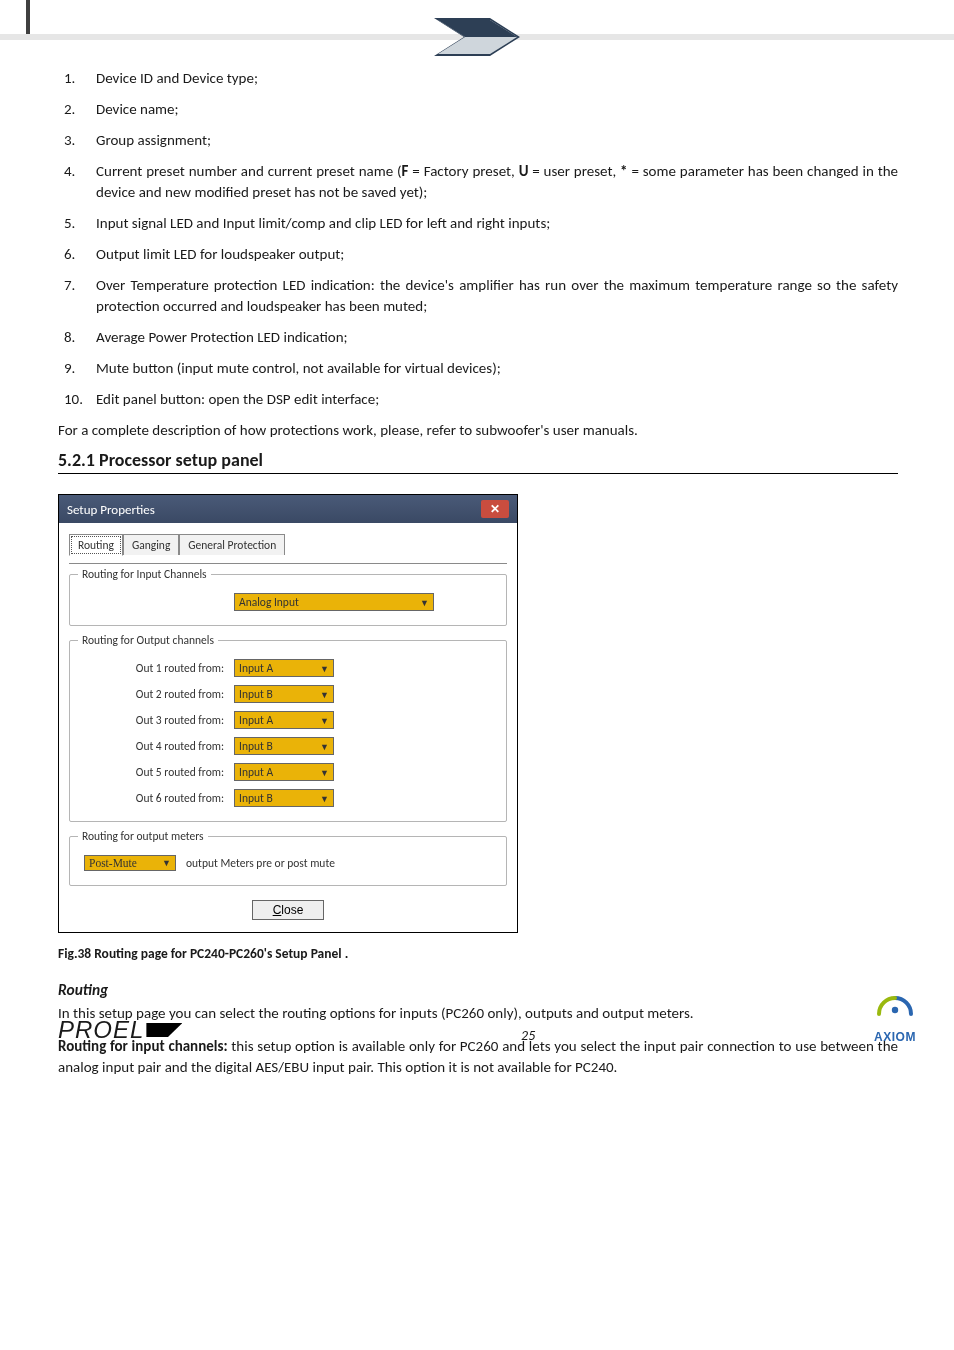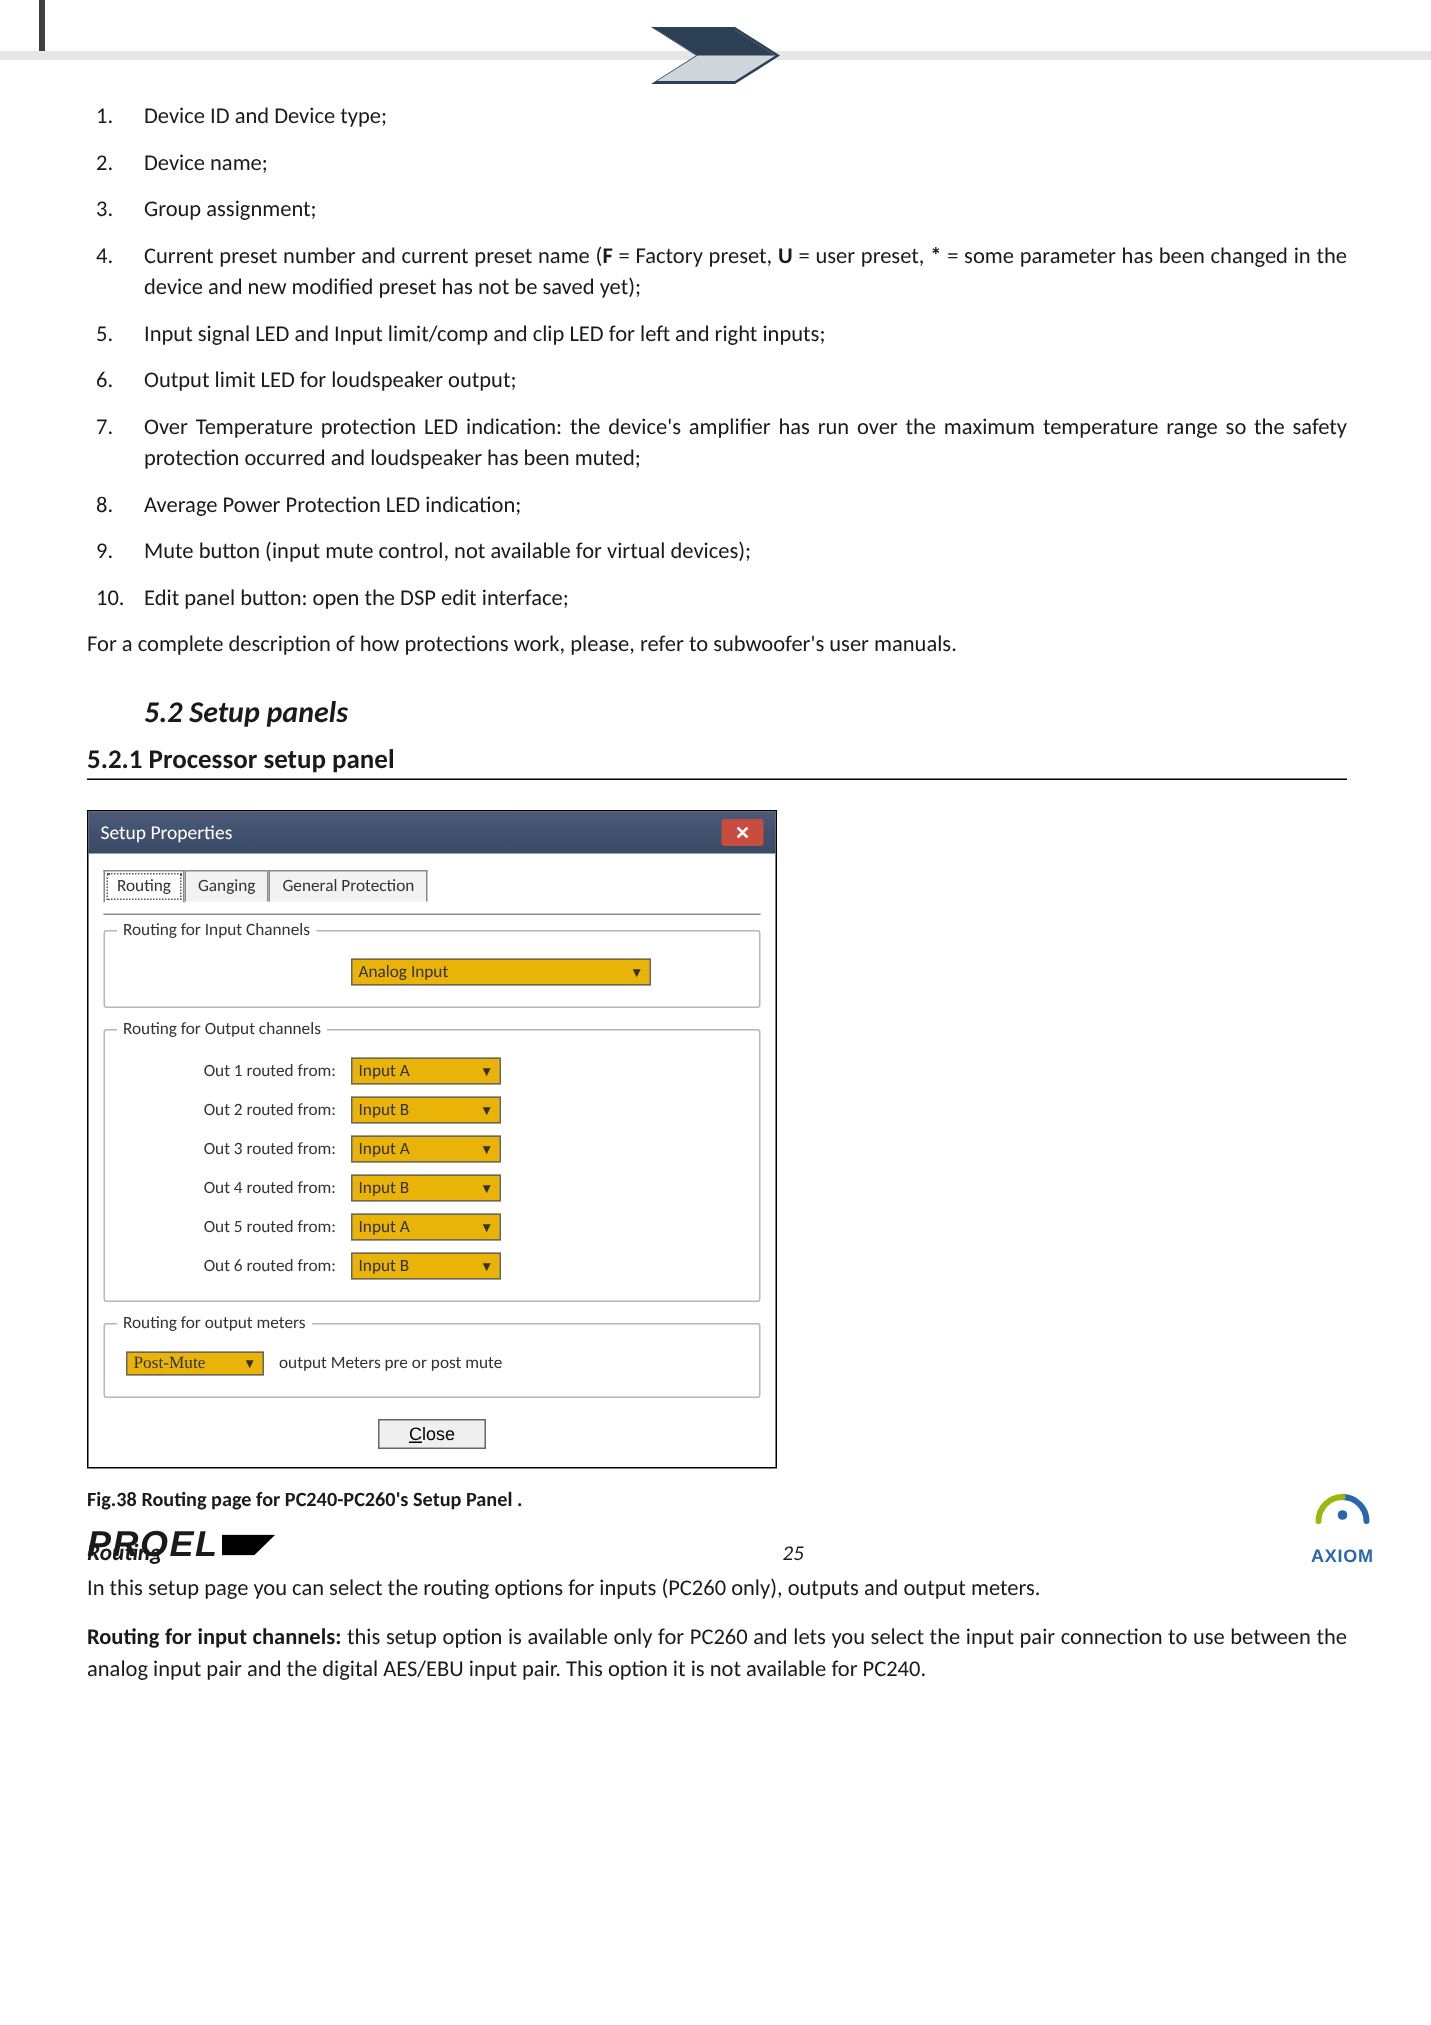--- a/index.html
+++ b/index.html
@@ -31,21 +31,21 @@
   .row .lbl { width: 150px; text-align: right; padding-right: 10px; font-size: 11.5px; color: #333; }
   .select { border: 1px solid #666; background: #eab308; font-size: 11.5px; padding: 1px 4px; min-width: 100px; display: inline-flex; align-items: center; justify-content: space-between; }
   .select.wide { min-width: 200px; }
   .select .caret { font-size: 9px; margin-left: 12px; }
   .select.sm { min-width: 92px; font-family: Liberation Serif, serif; }
   .closebtn { display: block; margin: 0 auto; border: 1px solid #666; background: #efefef; font-size: 12px; padding: 2px 20px; }
   .caption { font-size: 13.5px; font-weight: bold; margin-top: 12px; }
   .h-routing { font-size: 15.5px; font-weight: bold; font-style: italic; margin-top: 18px; }
   .body-p { font-size: 15px; line-height: 1.4; text-align: justify; margin-top: 4px; }
   .footer { position: absolute; left: 0; bottom: 28px; width: 954px; display: flex; justify-content: space-between; align-items: flex-end; padding: 0 38px 0 58px; }
-  .footer .logo-proel { font-family: Arial Black, Arial, sans-serif; font-weight: 700; font-style: italic; font-size: 24px; letter-spacing: 1px; display: flex; align-items: center; }
+  .footer .logo-proel { font-family: Arial Black, Arial, sans-serif; font-weight: 400; font-style: italic; font-size: 24px; letter-spacing: 1px; display: flex; align-items: center; }
   .footer .logo-proel .tri { width: 36px; height: 14px; background: #000; clip-path: polygon(0 0, 100% 0, 60% 100%, 0 100%); margin-left: 2px; }
   .footer .pagenum { font-size: 14px; font-style: italic; text-align: center; flex: 1; }
   .footer .axiom { display: flex; flex-direction: column; align-items: center; font-family: Arial, sans-serif; }
   .axiom-ico { width: 42px; height: 34px; }
 </style>
 </head>
 <body>
 
 <div class="page">
   <div class="vbar"></div>
@@ -69,21 +69,20 @@
       <li><span>Input signal LED and Input limit/comp and clip LED for left and right inputs;</span></li>
       <li><span>Output limit LED for loudspeaker output;</span></li>
       <li><span>Over Temperature protection LED indication: the device's amplifier has run over the maximum temperature range so the safety protection occurred and loudspeaker has been muted;</span></li>
       <li><span>Average Power Protection LED indication;</span></li>
       <li><span>Mute button (input mute control, not available for virtual devices);</span></li>
       <li><span>Edit panel button: open the DSP edit interface;</span></li>
     </ol>
 
     <p class="para">For a complete description of how protections work, please, refer to subwoofer's user manuals.</p>
 
-    <h3 class="h52">5.2   Setup panels</h3>
     <h4 class="h521">5.2.1   Processor setup panel</h4>
 
     <div class="dlg">
       <div class="dlg-titlebar">
         <span>Setup Properties</span>
         <span class="dlg-close">✕</span>
       </div>
       <div class="dlg-body">
         <div class="tabs">
           <div class="tab active">Routing</div>

